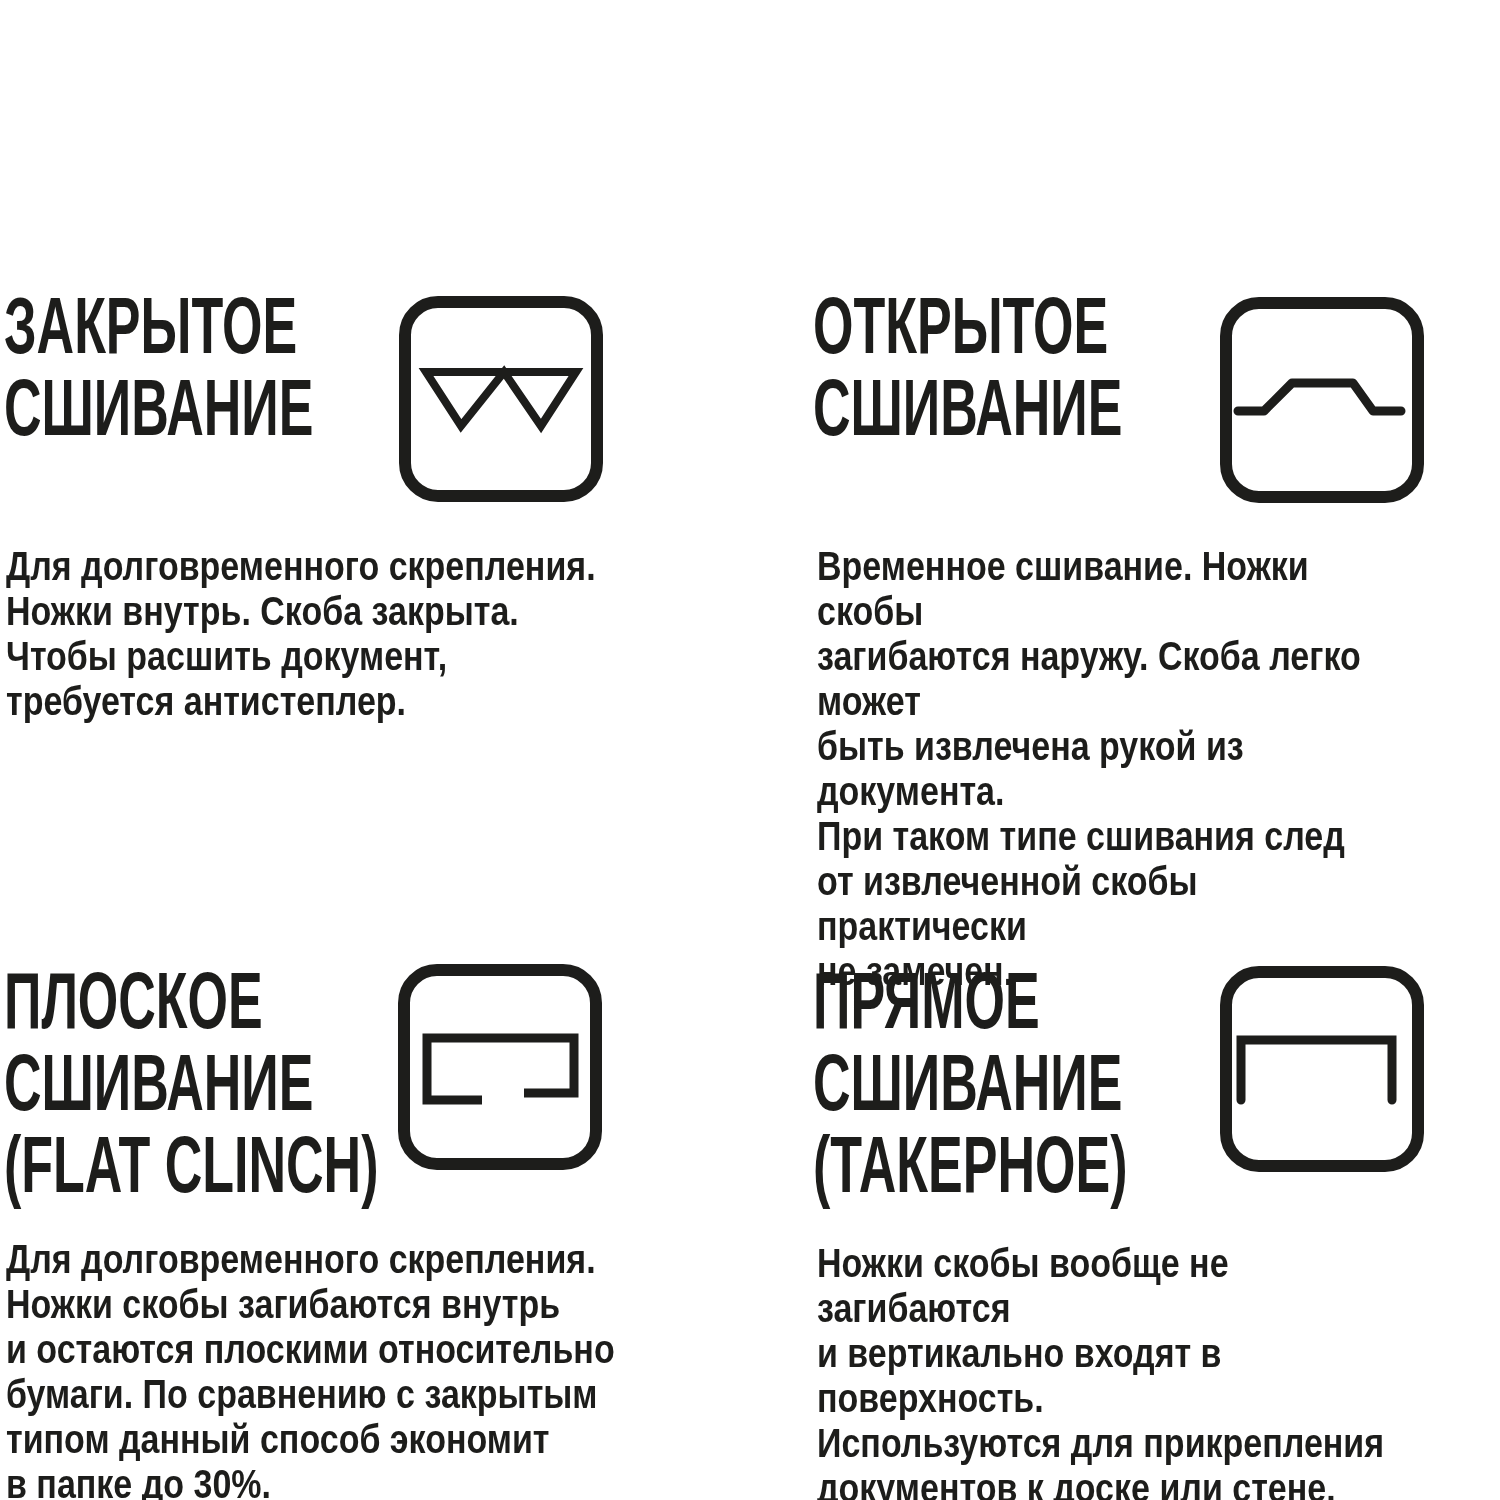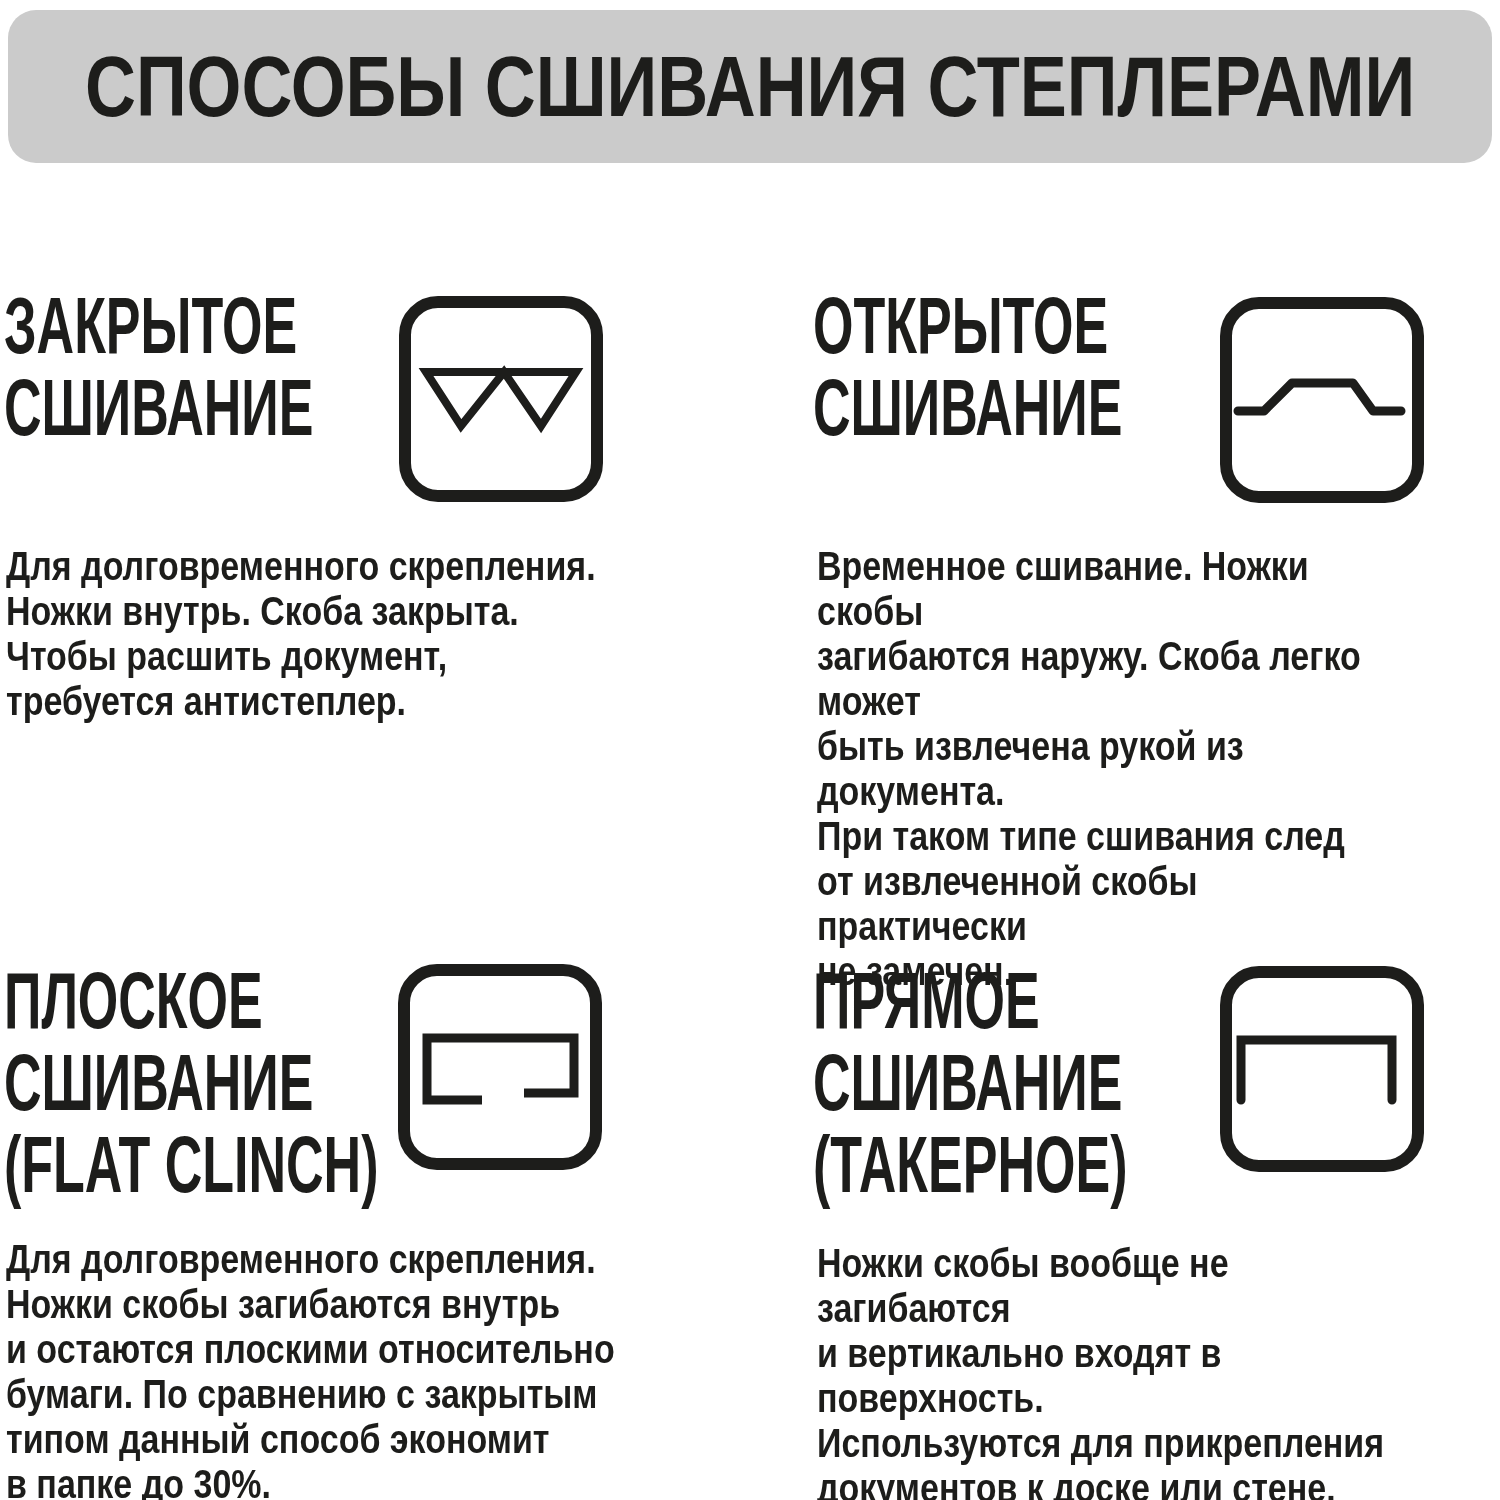--- a/index.html
+++ b/index.html
@@ -34,23 +34,20 @@
   .h-s0{left:4px;  top:285px;}  .i-s0{left:399px; top:296px;}  .b-s0{left:6px;  top:544px;}
   .h-s1{left:813px;top:285px;}  .i-s1{left:1220px;top:297px;}  .b-s1{left:817px;top:544px;}
   .h-s2{left:4px;  top:960px;}  .i-s2{left:398px; top:964px;}  .b-s2{left:6px;  top:1237px;}
   .h-s3{left:813px;top:960px;}  .i-s3{left:1220px;top:966px;}  .b-s3{left:817px;top:1241px;}
 </style>
 </head>
 <body>
 
 <div class="canvas">
 
-  <header class="banner">
-    <span class="title">СПОСОБЫ СШИВАНИЯ СТЕПЛЕРАМИ</span>
-  </header>
 
   <div class="heading h-s0">ЗАКРЫТОЕ
 СШИВАНИЕ</div>
   <div class="icon i-s0">
     <svg viewBox="0 0 204 206" aria-hidden="true">
       <rect class="frame" x="6" y="6" width="192" height="194" rx="33"></rect>
       <path class="glyph" d="M27 76 H177 L142 130 L105 76 L62 130 Z" stroke-width="8" stroke-linejoin="miter"></path>
     </svg>
   </div>
   <div class="body b-s0">Для долговременного скрепления.

